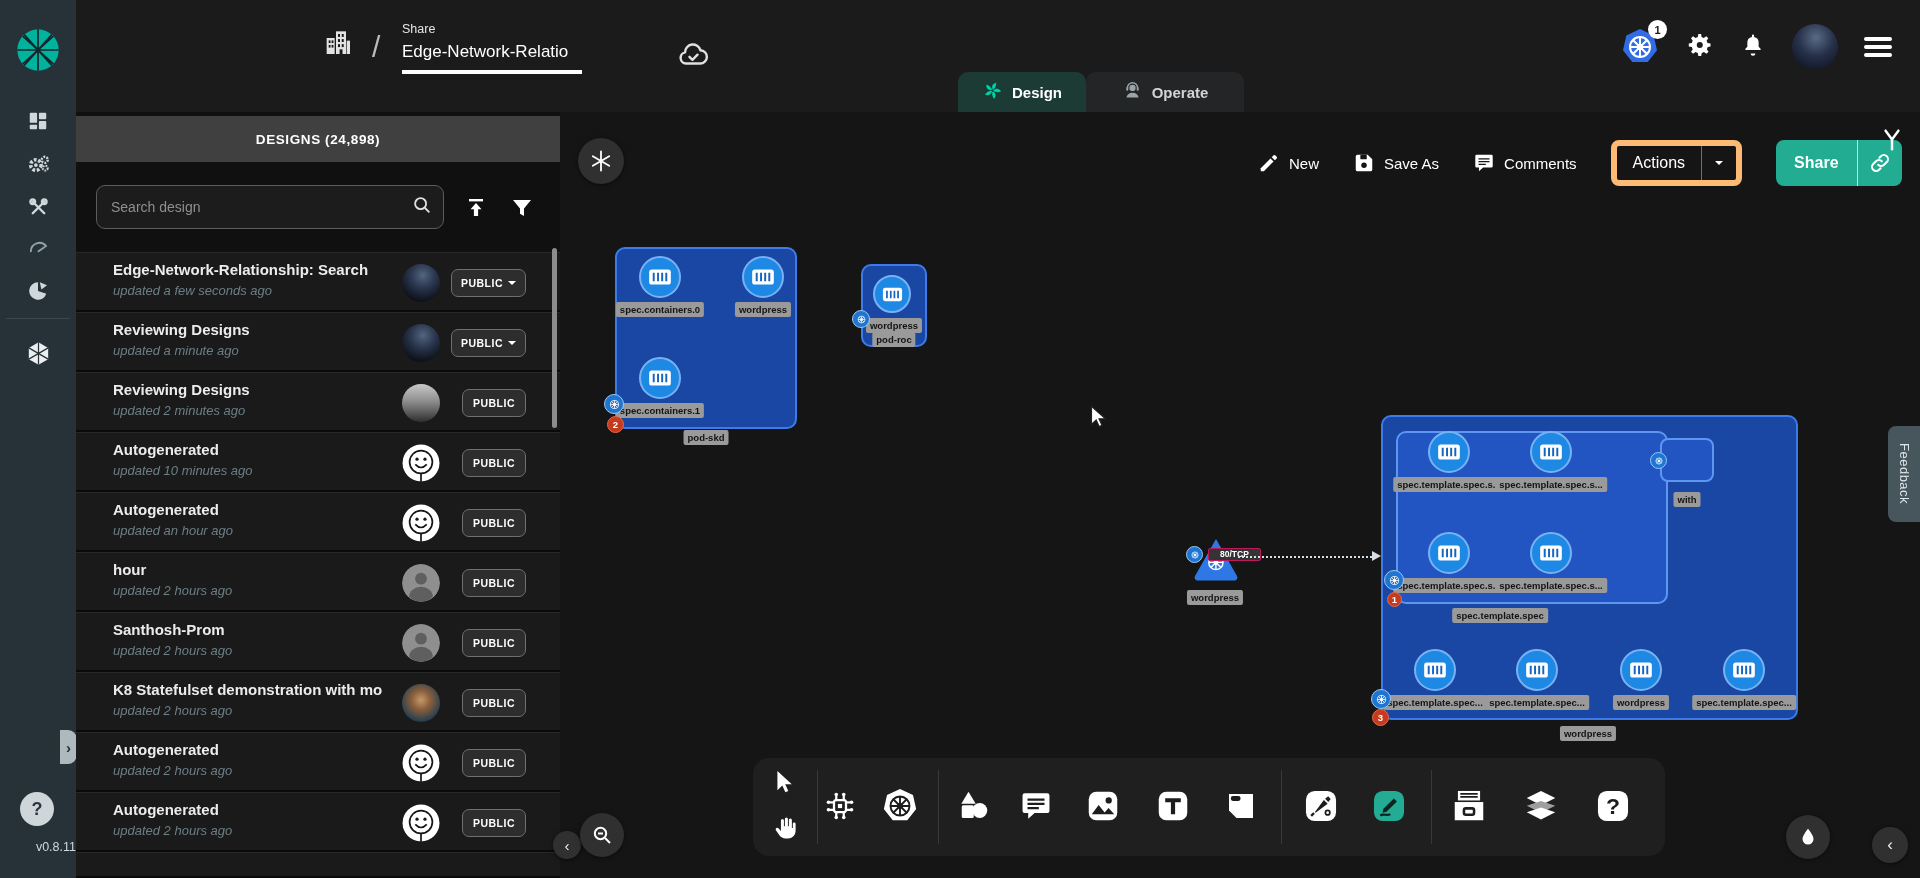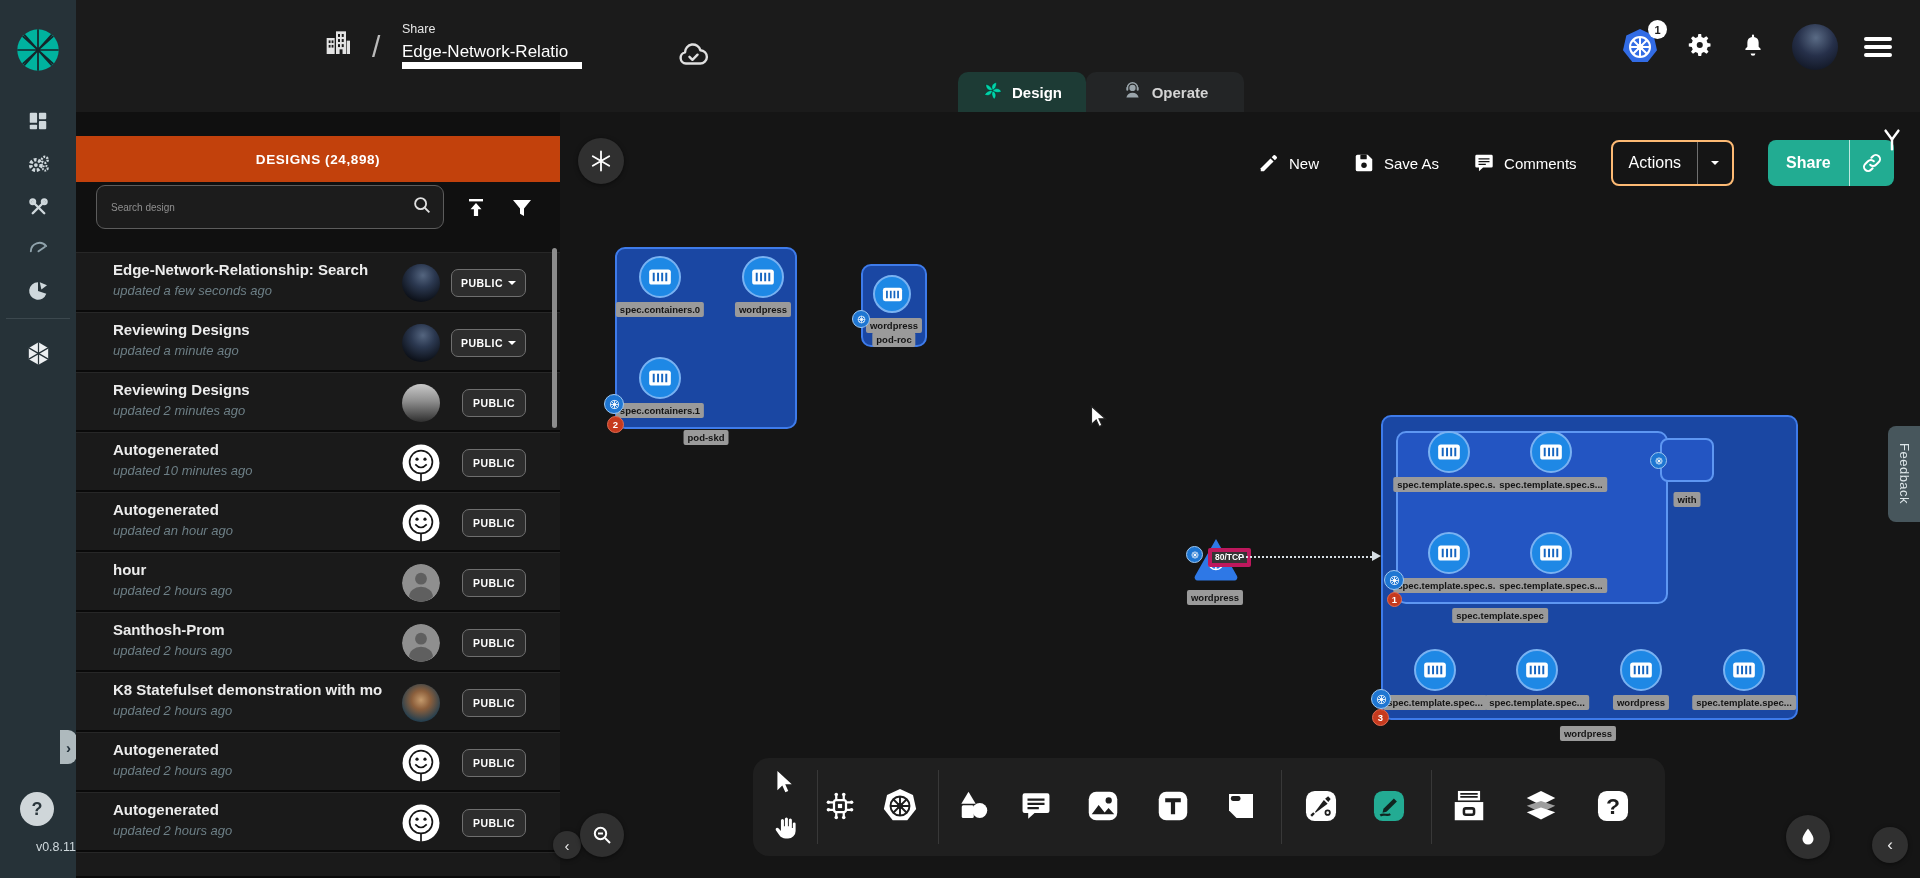--- a/index.html
+++ b/index.html
@@ -7,78 +7,78 @@
 body{font-family:"Liberation Sans",sans-serif}
 #app{position:relative;width:1920px;height:878px;overflow:hidden;background:#151515;color:#fff}
 
 #topbar{position:absolute;left:76px;top:0;width:1844px;height:112px;background:#1b1b1b}
 #brand{position:absolute;left:24px;top:28px;display:flex;align-items:center;gap:10px}
 #brand-text{font-size:29px;font-weight:700;letter-spacing:3px;color:#e8e8e8}
 #org-icon{position:absolute;left:246px;top:26px}
 #crumb-slash{position:absolute;left:296px;top:30px;font-size:30px;color:#bbb;font-weight:300}
 #name-group{position:absolute;left:326px;top:22px}
 #name-label{font-size:12.5px;color:#e6e6e6}
-.name-input{display:block;margin-top:4px;width:180px;background:transparent;border:none;border-bottom:7px solid #ffffff;color:#fff;font-size:17px;font-family:"Liberation Sans",sans-serif;padding:2px 0 0}
+.name-input{display:block;margin-top:4px;width:180px;background:transparent;border:none;border-bottom:4px solid #ffffff;color:#fff;font-size:17px;font-family:"Liberation Sans",sans-serif;padding:2px 0 8px}
 #cloud-icon{position:absolute;left:600px;top:38px}
 .tab{position:absolute;top:72px;height:40px;border-radius:10px 10px 0 0;display:flex;align-items:center;justify-content:center;gap:9px;font-size:15px;font-weight:600;cursor:pointer}
 #tab-design{left:882px;width:128px;background:#1d3b35;color:#fff}
 #tab-operate{left:1010px;width:158px;background:#232526;color:#d4d4d4}
 #hdr-right{position:absolute;right:28px;top:24px;display:flex;align-items:center;gap:26px}
 #k8s-chip{position:relative;width:40px;height:40px}
 #k8s-badge{position:absolute;right:-7px;top:-7px;width:19px;height:19px;border-radius:50%;background:#fff;color:#1b1b1b;font-size:11px;font-weight:700;display:flex;align-items:center;justify-content:center}
 #hdr-avatar{width:46px;height:46px;border-radius:50%;background:radial-gradient(circle at 52% 30%,#5a6b85 0%,#26304a 45%,#090d16 100%)}
 .burger span{display:block;width:28px;height:3.4px;background:#fff;border-radius:2px;margin:4.6px 0}
 
 #sidebar{position:absolute;left:0;top:0;width:76px;height:878px;background:#263238}
 .snav{position:absolute;left:0;width:76px;height:42px;display:flex;align-items:center;justify-content:center;cursor:pointer}
 .sdiv{position:absolute;left:6px;width:64px;height:1px;background:#3c484e}
 #sb-handle{position:absolute;left:60px;top:730px;width:17px;height:34px;background:#aeb9bd;border-radius:0 9px 9px 0;color:#22303a;display:flex;align-items:center;justify-content:center;font-size:15px;font-weight:700}
 #sb-help{position:absolute;left:20px;top:792px;width:34px;height:34px;border-radius:50%;background:#cfd6d9;color:#2a363c;font-size:18px;font-weight:700;display:flex;align-items:center;justify-content:center}
 #sb-version{position:absolute;left:0;top:840px;width:76px;text-align:right;font-size:12.5px;color:#cfd8dc}
 
 #designs-panel{position:absolute;left:76px;top:112px;width:484px;height:766px;background:#101010}
-#dp-title{position:absolute;left:0;top:24px;width:484px;height:46px;background:#c2410c;display:flex;align-items:center;justify-content:center;font-size:13.5px;font-weight:700;letter-spacing:.6px;color:#fff}
+#dp-title{position:absolute;left:0;top:4px;width:484px;height:46px;background:#404040;display:flex;align-items:center;justify-content:center;font-size:13.5px;font-weight:700;letter-spacing:.6px;color:#fff}
 #dp-search{position:absolute;left:20px;top:73px;width:348px;height:44px;background:#1c1c1c;border:1px solid #5c5c5c;border-radius:9px;display:flex;align-items:center;padding:0 10px 0 14px}
-#dp-search input{flex:1;background:transparent;border:none;color:#86efac;font-size:10px;font-family:"Liberation Sans",sans-serif}
+#dp-search input{flex:1;background:transparent;border:none;color:#86efac;font-size:14px;font-family:"Liberation Sans",sans-serif}
 #dp-search input::placeholder{color:#8f8f8f}
 .dp-tool{position:absolute;top:80px;width:32px;height:32px;display:flex;align-items:center;justify-content:center;cursor:pointer}
 .drow{position:absolute;left:0;width:484px;height:60px;background:#1a1a1a;border-top:1px solid #272727;border-bottom:2px solid #0a0a0a;cursor:pointer}
 .dtitle{position:absolute;left:37px;top:8px;width:270px;font-size:15px;font-weight:700;color:#ececec;white-space:nowrap;overflow:hidden}
 .dsub{position:absolute;left:37px;top:30px;font-size:13px;font-style:italic;color:#6d7f86}
 .avatar{position:absolute;left:326px;top:11px;width:38px;height:38px;border-radius:50%;overflow:hidden}
 .av-batman{background:radial-gradient(circle at 55% 30%,#54657f 0%,#2b3850 35%,#0c1018 78%)}
 .av-gray{background:linear-gradient(180deg,#c9c9c9 0%,#8e8e8e 45%,#2f2f2f 100%)}
 .av-photo{background:radial-gradient(circle at 50% 42%,#c49a6c 0%,#8c5f3c 32%,#27404f 72%,#17242e 100%)}
 .pub{position:absolute;right:34px;top:16px;height:28px;min-width:64px;padding:0 9px;background:#2d2d2d;border:1px solid #6f6f6f;border-radius:7px;color:#fff;font-size:10.5px;font-weight:700;letter-spacing:.5px;display:flex;align-items:center;justify-content:center;gap:5px;cursor:pointer}
 .caret{width:0;height:0;border-left:4px solid transparent;border-right:4px solid transparent;border-top:4.5px solid #fff}
 #dp-scroll{position:absolute;left:476px;top:136px;width:5px;height:180px;background:#8d8d8d;border-radius:3px}
 
 .fab{position:absolute;border-radius:50%;background:#303030;display:flex;align-items:center;justify-content:center;cursor:pointer;box-shadow:0 1px 4px rgba(0,0,0,.5)}
 #cv-actions{position:absolute;left:1258px;top:139px;height:48px;display:flex;align-items:center;gap:34px}
 .act{display:flex;align-items:center;gap:9px;font-size:15px;color:#fff;cursor:pointer;white-space:nowrap}
-#btn-actions{display:flex;align-items:stretch;border:2px solid #fdba74;border-radius:8px;height:46px;overflow:hidden;cursor:pointer}
+#btn-actions{display:flex;align-items:stretch;border:6px solid #fdba74;border-radius:8px;height:46px;overflow:hidden;cursor:pointer}
 #btn-actions .lbl{display:flex;align-items:center;padding:0 16px;font-size:16px}
 #btn-actions .car{display:flex;align-items:center;padding:0 13px;border-left:1px solid #6f6f6f}
 #btn-share{display:flex;align-items:stretch;background:#22ac92;border-radius:8px;height:46px;overflow:hidden;cursor:pointer}
 #btn-share .lbl{display:flex;align-items:center;padding:0 18px;font-size:16px;font-weight:600}
 #btn-share .lnk{display:flex;align-items:center;padding:0 11px;border-left:1px solid #bfe8df}
 
 #dock{position:absolute;left:753px;top:758px;width:912px;height:98px;background:#1f1f1f;border-radius:16px}
 .tbtn{position:absolute;width:44px;height:44px;display:flex;align-items:center;justify-content:center;cursor:pointer}
 .tdiv{position:absolute;top:12px;width:1px;height:74px;background:#383838}
 
 .krect{position:absolute;background:#1a47a3;border:2px solid #3e7bea;border-radius:10px;cursor:pointer}
 .krect.inner{background:#2355c2;border-color:#5e97f2}
 .cnode{position:absolute;width:42px;height:42px;border-radius:50%;background:#1e88e5;border:2px solid #79b2f2;display:flex;align-items:center;justify-content:center;cursor:pointer}
 .chip{position:absolute;transform:translateX(-50%);background:#9a9a9a;color:#141414;font-size:9.5px;font-weight:700;line-height:13px;padding:1px 4px;border-radius:2px;white-space:nowrap}
 .bblue{position:absolute;width:20px;height:20px;border-radius:50%;background:#1e76d2;border:1.5px solid #9ec7f0;display:flex;align-items:center;justify-content:center;color:#fff;cursor:pointer}
 .bred{position:absolute;width:17px;height:17px;border-radius:50%;background:#c63a1e;border:1px solid #e06b52;color:#fff;font-size:9.5px;font-weight:700;display:flex;align-items:center;justify-content:center;cursor:pointer}
 .edge{position:absolute;border-top:2px dotted #d5dde2}
 .ah{position:absolute;width:0;height:0;border-left:9px solid #d5dde2;border-top:5px solid transparent;border-bottom:5px solid transparent}
-.portchip{position:absolute;background:#343434;border:4px solid #be185d;color:#fff;font-size:8.5px;font-weight:700;padding:0 3px;border-radius:2px;line-height:11px}
+.portchip{position:absolute;background:#343434;border:1px solid #be185d;color:#fff;font-size:8.5px;font-weight:700;padding:0 11px;border-radius:2px;line-height:11px}
 #feedback{position:absolute;left:1888px;top:426px;width:32px;height:96px;background:#47565c;border-radius:8px 0 0 8px;display:flex;align-items:center;justify-content:center;cursor:pointer}
 #feedback span{writing-mode:vertical-rl;font-size:13px;color:#dde5e8;letter-spacing:.5px}
 </style>
 </head>
 <body>
 
 <div id="app">
 
 <svg width="0" height="0" style="position:absolute" aria-hidden="true">
 <defs>

